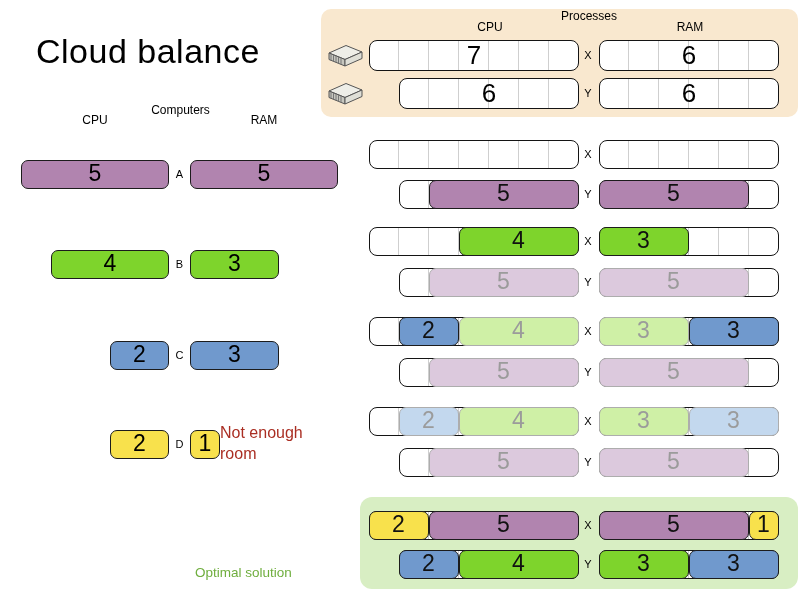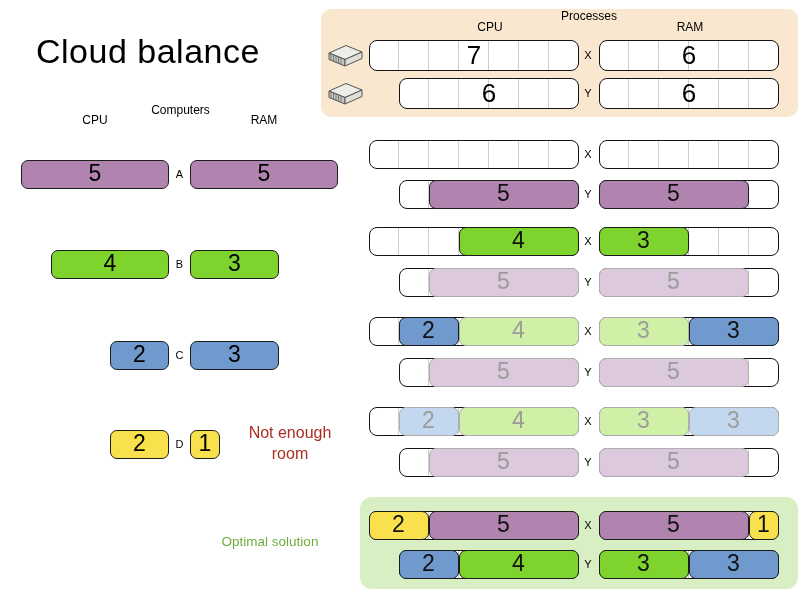--- a/index.html
+++ b/index.html
@@ -4,21 +4,21 @@
 <style>
   html,body{margin:0;padding:0;background:#fff;}
   #canvas{position:relative;width:800px;height:600px;overflow:hidden;
           font-family:"Liberation Sans",sans-serif;color:#000;background:#fff;}
   .panel{position:absolute;}
   .panel-beige{left:321px;top:9px;width:477px;height:108px;border-radius:10px;}
   .panel-green{left:360px;top:497px;width:438px;height:92px;border-radius:12px;}
   #page-title{position:absolute;left:20px;top:16px;margin:16px;font-size:34px;font-weight:400;letter-spacing:.5px;}
   #subtitle{position:absolute;left:22px;top:68px;font-size:13px;}
   .hdr{position:absolute;font-size:12px;text-align:center;}
-  .note{position:absolute;text-align:center;white-space:pre-line;}
+  .note{position:absolute;text-align:left;white-space:pre-line;}
   #note-red{right:440px;top:422px;width:140px;font-size:16px;line-height:21px;}
   #note-green{right:455px;top:534px;width:150px;font-size:13.5px;}
   .track{position:absolute;box-sizing:border-box;background:#fff;border:1.5px solid #141414;border-radius:8px;}
   .grid{position:absolute;top:0;bottom:0;width:1px;}
   .seg{position:absolute;box-sizing:border-box;border-radius:7px;text-align:center;overflow:hidden;}
   .pbar{position:absolute;box-sizing:border-box;border-radius:7px;text-align:center;overflow:hidden;}
   .bignum{position:absolute;left:0;right:0;top:0;bottom:0;text-align:center;}
   .xy{position:absolute;text-align:center;font-size:11px;}
   .plabel{position:absolute;text-align:center;font-size:11px;}
   .icon{position:absolute;}
@@ -35,21 +35,21 @@
   <div class="hdr" style="left:70px;top:113px;width:50px;">CPU</div>
   <div class="hdr" style="left:138px;top:103px;width:85px;">Computers</div>
   <div class="hdr" style="left:239px;top:113px;width:50px;">RAM</div>
 
   <div class="hdr" style="left:539px;top:9px;width:100px;">Processes</div>
   <div class="hdr" style="left:465px;top:20px;width:50px;">CPU</div>
   <div class="hdr" style="left:665px;top:20px;width:50px;">RAM</div>
 
   <div class="note" id="note-red" style="color: rgb(170, 46, 35);">Not enough
 room</div>
-  <div class="note" id="note-green" style="color: rgb(111, 174, 62);">Optimal solution</div>
+  <div class="note" id="note-green" style="color: rgb(111, 174, 62); margin-top: 31px;">Optimal solution</div>
 <div class="icon" style="left: 327px; top: 42px;"><svg width="37" height="26" viewBox="0 0 37 26" xmlns="http://www.w3.org/2000/svg">
         <polygon points="2,11 19,3.5 35,10 18,17.5" fill="#eeeee8" stroke="#555" stroke-width="1"></polygon>
         <polygon points="2,11 18,17.5 18,24 2,17.5" fill="#c7c7bf" stroke="#555" stroke-width="1"></polygon>
         <polygon points="18,17.5 35,10 35,16.5 18,24" fill="#dfdfd7" stroke="#555" stroke-width="1"></polygon>
         <path d="M4,12 v6.5 M6.5,12.9 v6.5 M9,13.9 v6.5 M11.5,14.9 v6.5 M14,15.9 v6.5" stroke="#777" stroke-width="1" fill="none"></path>
       </svg></div>
     <div class="track" style="left: 369px; top: 40px; width: 210px; height: 31px;">
       <div class="grid" style="left: 28px; background: rgb(207, 207, 207);"></div>
       <div class="grid" style="left: 58px; background: rgb(207, 207, 207);"></div>
       <div class="grid" style="left: 88px; background: rgb(207, 207, 207);"></div>

